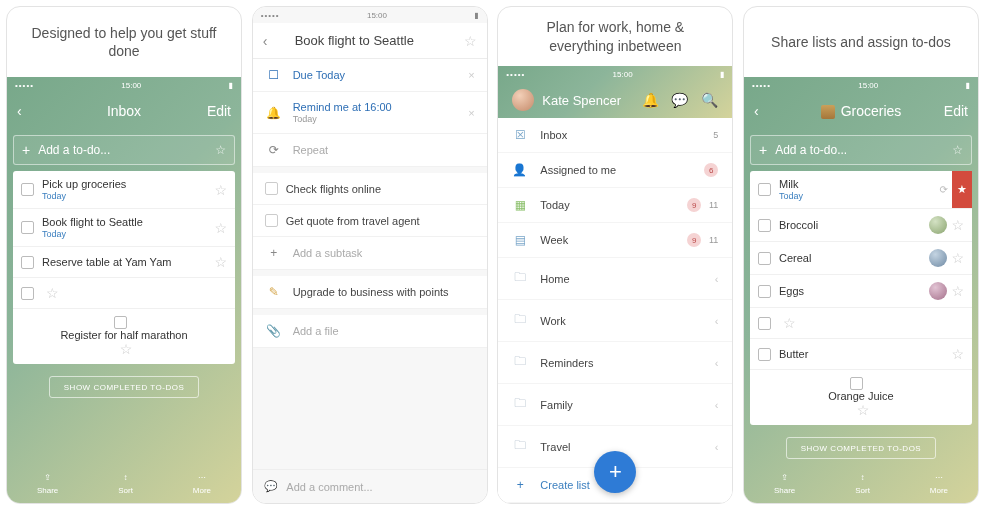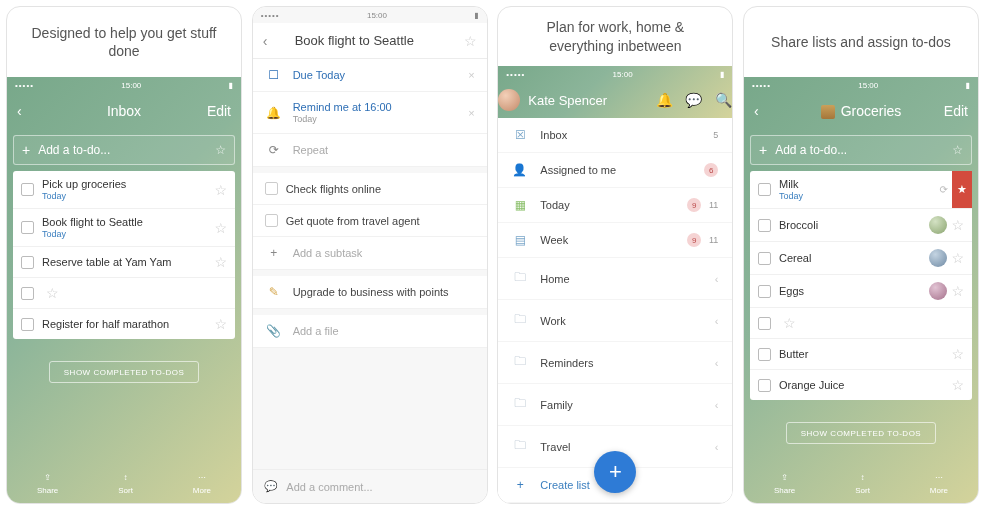--- a/index.html
+++ b/index.html
@@ -77,35 +77,35 @@
     display: flex;
     align-items: center;
     color: #fff;
     font-size: 12px;
     padding: 0 8px;
     background: rgba(255,255,255,0.08);
   }
   .add-row .plus { margin-right: 8px; font-size: 14px;}
   .add-row .star { margin-left: auto; opacity:.8;}
   .list-area {
-    margin: 6px 6px 10px 6px;
+    margin: 6px 6px 0 6px;
     background: transparent;
   }
   .todo-row {
     background: #fff;
     border-bottom: 1px solid #f0f0f0;
     display: flex;
     align-items: center;
     padding: 7px 8px;
     font-size: 11px;
     color: #333;
     min-height: 30px;
   }
   .todo-row:first-child { border-top-left-radius:3px; border-top-right-radius:3px; }
-  .todo-row:last-child { border-bottom-left-radius:3px; border-bottom-right-radius:3px; border-bottom:none;}
+  .todo-row:last-child { border-bottom-left-radius:3px; border-bottom-right-radius:3px; border-bottom:none;flex-direction:column;}
   .checkbox {
     width: 13px; height: 13px; border: 1px solid #bbb; border-radius:2px; margin-right:8px; flex-shrink:0;
   }
   .todo-text { flex:1; }
   .todo-sub { font-size: 9px; color:#3b7fbf; margin-top:1px;}
   .star-icon { color:#ccc; font-size:14px; margin-left:4px;}
   .show-completed {
     margin: 12px auto 0;
     width: 150px;
     height: 22px;
@@ -147,21 +147,21 @@
   .add-comment {
     margin-top:auto;
     border-top:1px solid #eee;
     padding:10px 12px;
     font-size:11px;
     color:#aaa;
     display:flex; align-items:center; gap:8px;
   }
 
   
-  .nav-bar.user { padding:0 0; }
+  .nav-bar.user { padding:0 14px; }
   .avatar-main {
     width:22px;height:22px;border-radius:50%;
     background: radial-gradient(circle at 35% 30%, #f3d0b8, #c48a6a);
     margin-right:8px; flex-shrink:0;
   }
   .nav-icons { display:flex; gap:12px; margin-left:auto;}
   .nav-icons span { color:#fff; font-size:14px; }
   .smart-list {
     background:#fff;
     flex:1;

